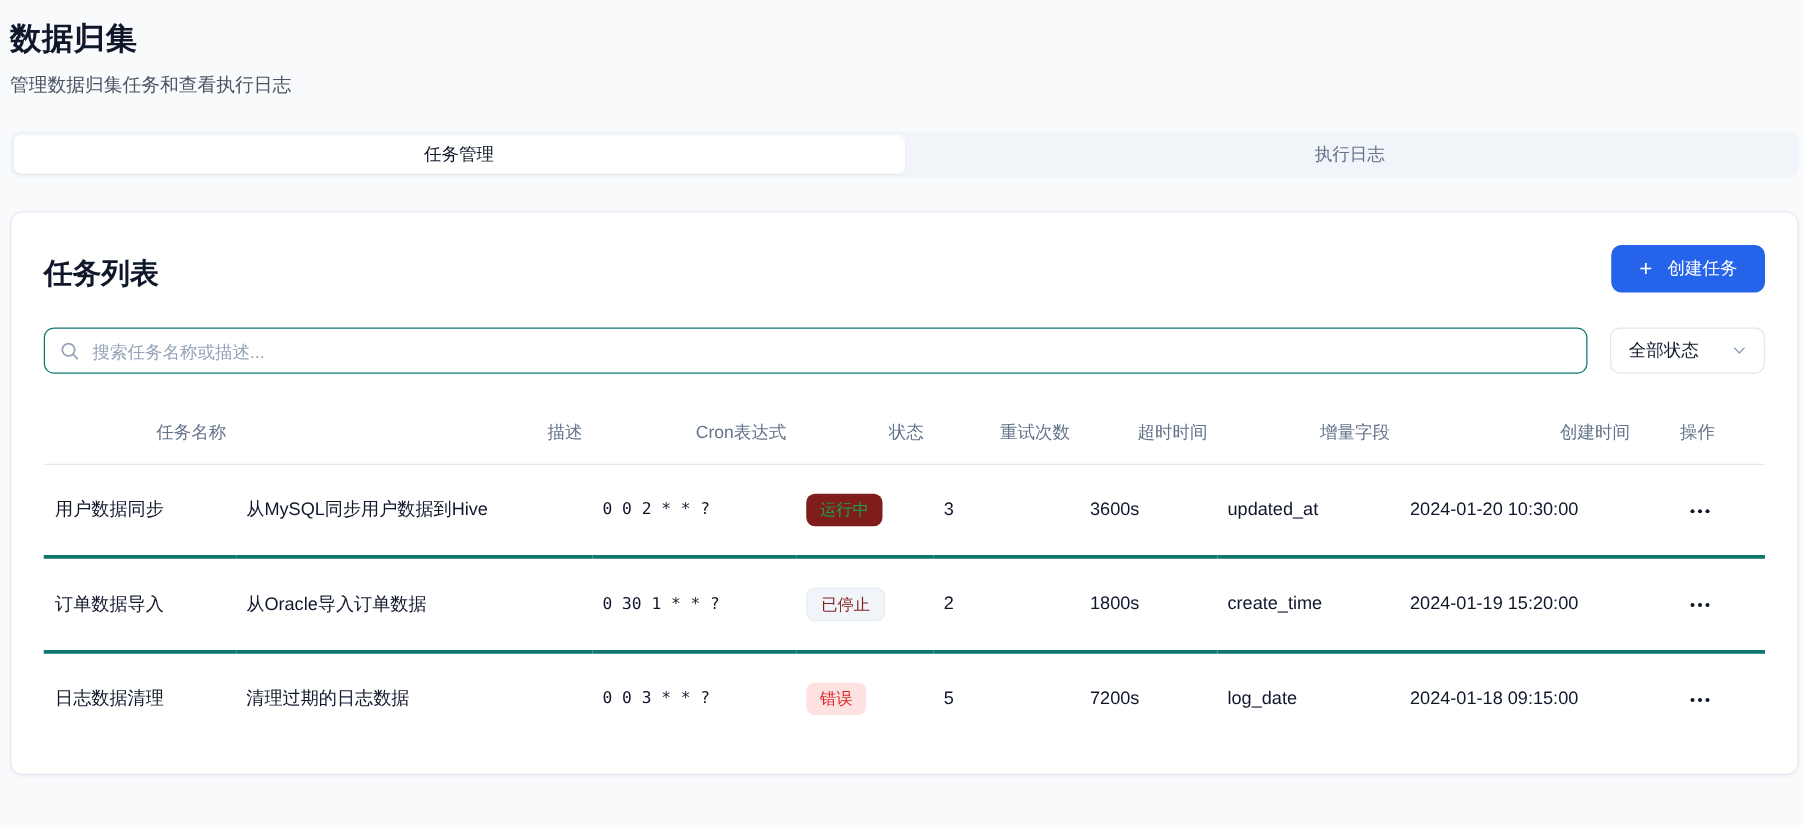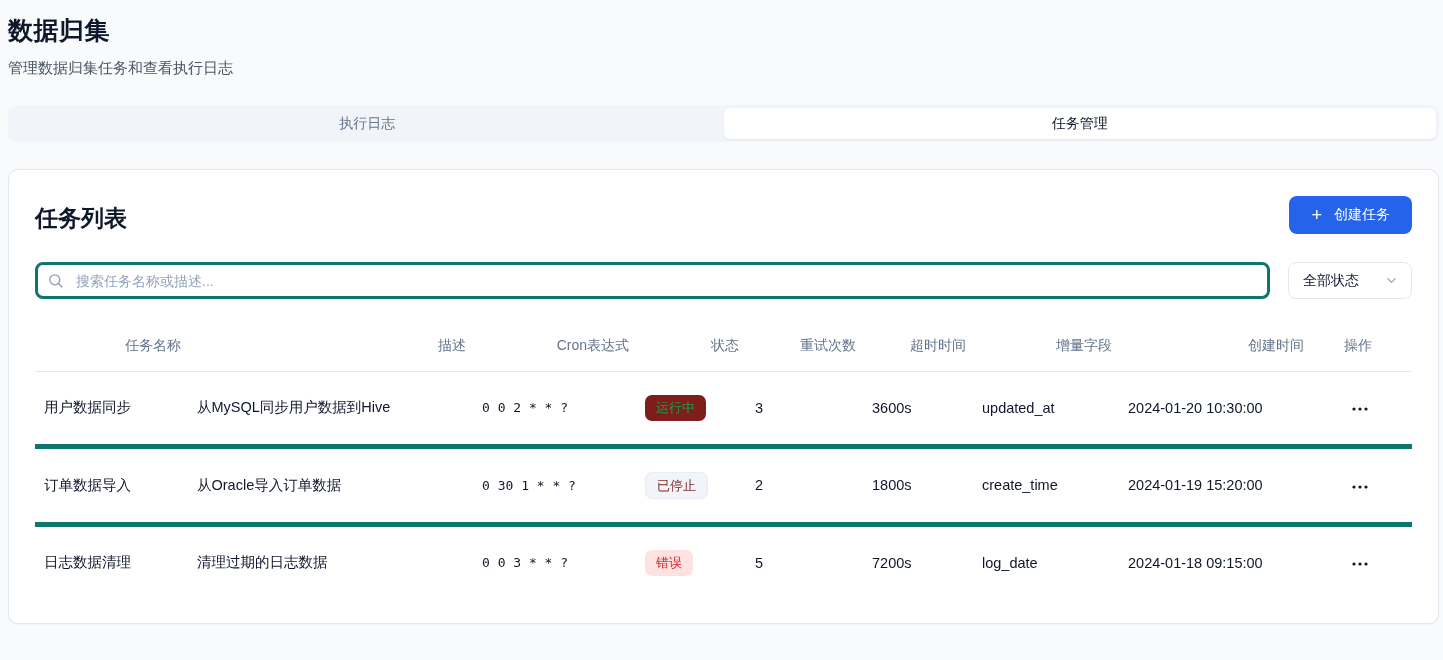--- a/index.html
+++ b/index.html
@@ -64,21 +64,21 @@
     font-family: inherit;
     cursor: pointer;
   }
   .create-btn .plus { font-size: 18px; font-weight: 400; line-height: 1; }
 
   
   .toolbar { margin-top: 28px; display: flex; gap: 18px; }
   .search-wrap { position: relative; flex: 1 1 auto; }
   .search-input {
     width: 100%; height: 37px;
-    border: 3px solid #0f766e; border-radius: 8px;
+    border: 1px solid #0f766e; border-radius: 8px;
     padding: 0 12px 0 38px;
     font-size: 14px; color: #737373;
     font-family: inherit;
     background: #ffffff;
     outline: none;
   }
   .search-input::placeholder { color: #94a3b8; }
   .search-icon { position: absolute; left: 12px; top: 10px; width: 17px; height: 17px; color: #94a3b8; }
   .filter-select {
     flex: 0 0 124px;
@@ -101,21 +101,21 @@
     text-align: right; font-weight: 400;
     font-size: 14px; color: #64748b;
     padding: 12px 8px 16px 8px;
     border-bottom: 1px solid #e2e8f0;
   }
   thead th:first-child { padding-left: 9px; }
   thead th.col-actions { text-align: right; padding-right: 40px; }
   tbody td {
     font-size: 14.5px; color: #0f172a;
     padding: 23px 8px;
-    border-bottom: 5px solid #0f766e;
+    border-bottom: 3px solid #0f766e;
     vertical-align: middle;
   }
   tbody td:first-child { padding-left: 9px; }
   tbody tr:last-child td { border-bottom: none; }
   td.cell-cron { font-family: "DejaVu Sans Mono", monospace; font-size: 13px; }
   td.cell-actions { text-align: right; padding-right: 36px; }
 
   .badge {
     display: inline-block;
     font-size: 13px; font-weight: 500;
@@ -137,25 +137,25 @@
 </style>
 </head>
 <body>
 
 <div class="page">
 
   <h1 class="page-title">数据归集</h1>
   <p class="page-subtitle">管理数据归集任务和查看执行日志</p>
 
   <div class="tabs">
+    <div class="tab active">
+      <span>任务管理</span>
+    </div>
     <div class="tab">
       <span>执行日志</span>
-    </div>
-    <div class="tab active">
-      <span>任务管理</span>
     </div>
   </div>
 
   <div class="card">
 
     <div class="card-head">
       <h2 class="card-title">任务列表</h2>
       <button class="create-btn">
         <span class="plus">+</span>
         <span>创建任务</span>

